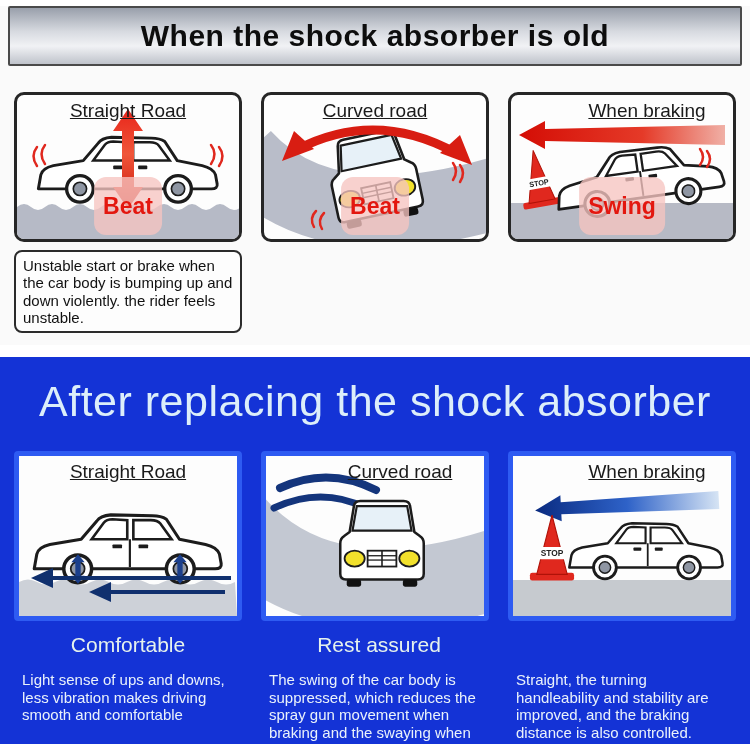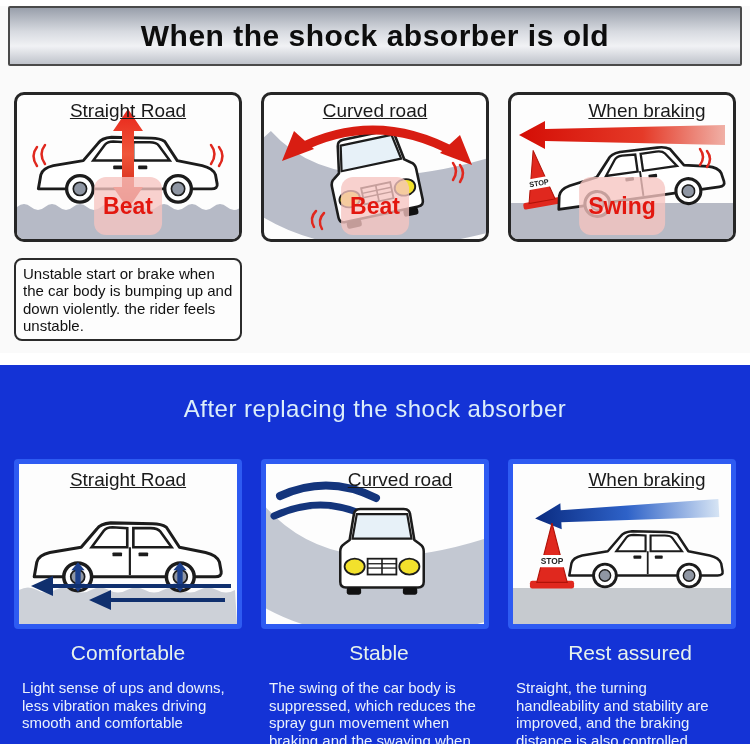--- a/index.html
+++ b/index.html
@@ -28,32 +28,32 @@
   .panel-title{
     position:absolute;top:5px;left:0;right:0;text-align:center;
     font-size:19px;color:#1a1a1a;z-index:3;text-decoration:underline;
   }
   .panel-title.shift-right{padding-left:50px;}
   .panel-label{
     position:absolute;bottom:4px;left:50%;transform:translateX(-50%);
     font-size:23px;font-weight:bold;color:#e3170f;z-index:3;white-space:nowrap;
     background:rgba(246,196,192,.78);padding:16px 9px;border-radius:12px;line-height:1.15;
   }
-  .textbox-row{margin-top:16px;}
+  .textbox-row{margin-top:8px;}
   .textbox{
     min-height:78px;background:#fdfdfd;border:2px solid #2b2b2b;border-radius:8px;
     box-sizing:border-box;padding:5px 7px;font-size:15px;line-height:1.15;color:#111;
   }
 
   
   .section-new{
     margin-top:12px;height:416px;box-sizing:border-box;background:#1433d6;padding-top:22px;
   }
   .new-title{
-    text-align:center;font-size:24px;color:#dceefa;height:44px;line-height:44px;
+    text-align:center;font-size:43px;color:#dceefa;height:44px;line-height:44px;
     letter-spacing:.5px;margin-bottom:28px;font-weight:400;
   }
   .card{
     position:relative;height:170px;background:#fdfdfd;border:5px solid #2e5bf2;
     border-radius:4px;box-sizing:border-box;overflow:hidden;
   }
   .card svg.scene{position:absolute;left:0;top:0;width:100%;height:100%;}
   .labels-row{margin-top:12px;gap:23px;}
   .new-label{text-align:center;font-size:21px;color:#e6f2ec;}
   .descs-row{margin-top:14px;}
@@ -248,21 +248,20 @@
         <use href="#stop-cone" x="16" y="56" width="46" height="70"></use>
         <use href="#car-side" x="52" y="60" width="164" height="68"></use>
       </svg>
       <span class="panel-title shift-right">When braking</span>
     </div>
       </div>
   </div>
 
   <div class="row labels-row">
     <div class="col new-label">Comfortable</div>
-    <div class="col new-label">Stable</div>
     <div class="col new-label">Rest assured</div>
   </div>
 
   <div class="row descs-row">
     <div class="col new-desc">Light sense of ups and downs, less vibration makes driving smooth and comfortable</div>
     <div class="col new-desc">The swing of the car body is suppressed, which reduces the spray gun movement when braking and the swaying when starting.</div>
     <div class="col new-desc">Straight, the turning handleability and stability are improved, and the braking distance is also controlled.</div>
   </div>
 </div>
 

